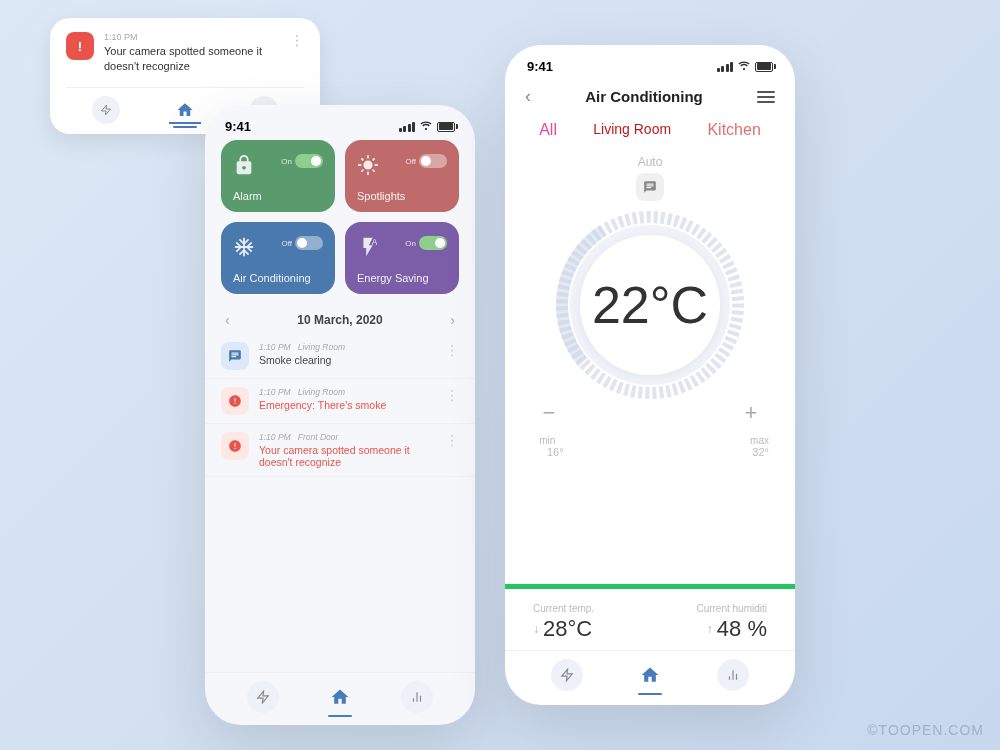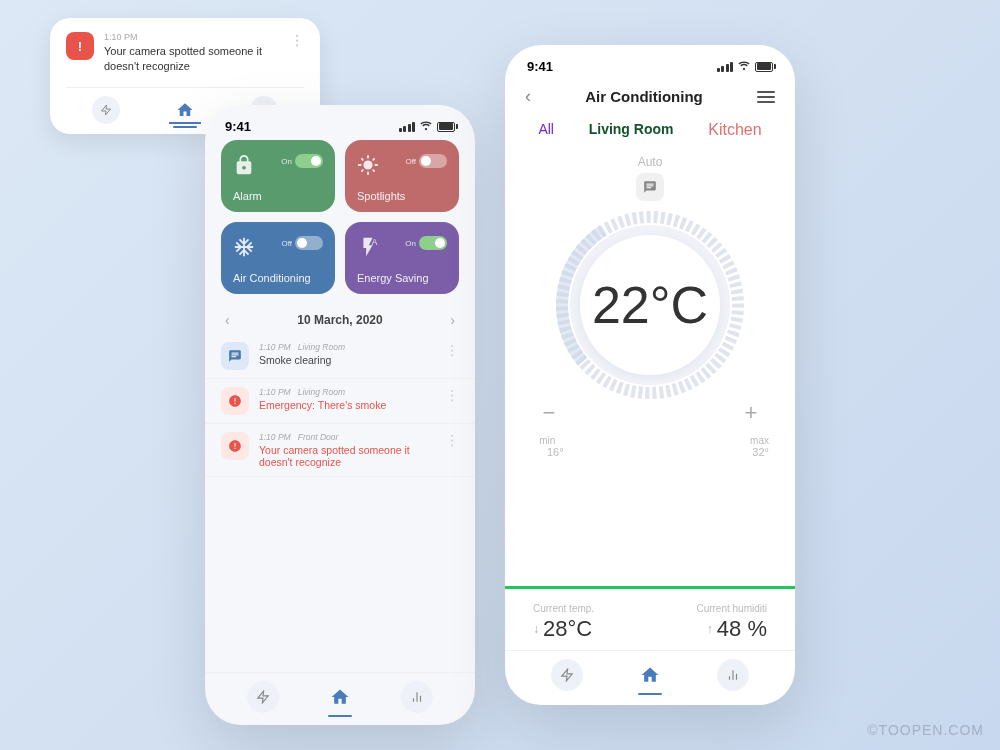--- a/index.html
+++ b/index.html
@@ -324,29 +324,29 @@
       background: #555;border-radius:2px;
     }
 
     
     .room-tabs {
       display: flex;
       justify-content: space-around;
       padding: 0 16px 12px;
     }
     .room-tab {
-      font-size: 14px;
-      color: #6d28d9;
+      font-size: 16px;
+      color: #ec4899;
       cursor: pointer;
       padding: 4px 8px;
     }
     .room-tab-active {
       font-size: 14px;
-      font-weight: 700;
-      color: #14532d;
+      font-weight: 400;
+      color: #b91c1c;
     }
     .room-tab-accent {
       font-size: 16px;
       color: #e07070;
     }
 
     
     .dial-area {
       display: flex;
       flex-direction: column;
@@ -423,21 +423,21 @@
       font-size: 11px;
       color: #bbb;
       margin-left: 16px;
     }
 
     
     .current-readings {
       display: flex;
       justify-content: space-between;
       padding: 14px 28px 8px;
-      border-top: 3px solid #22c55e;
+      border-top: 5px solid #22c55e;
     }
     .reading {
       display: flex;
       flex-direction: column;
       gap: 2px;
     }
     .reading-label {
       font-size: 10px;
       color: #bbb;
     }

